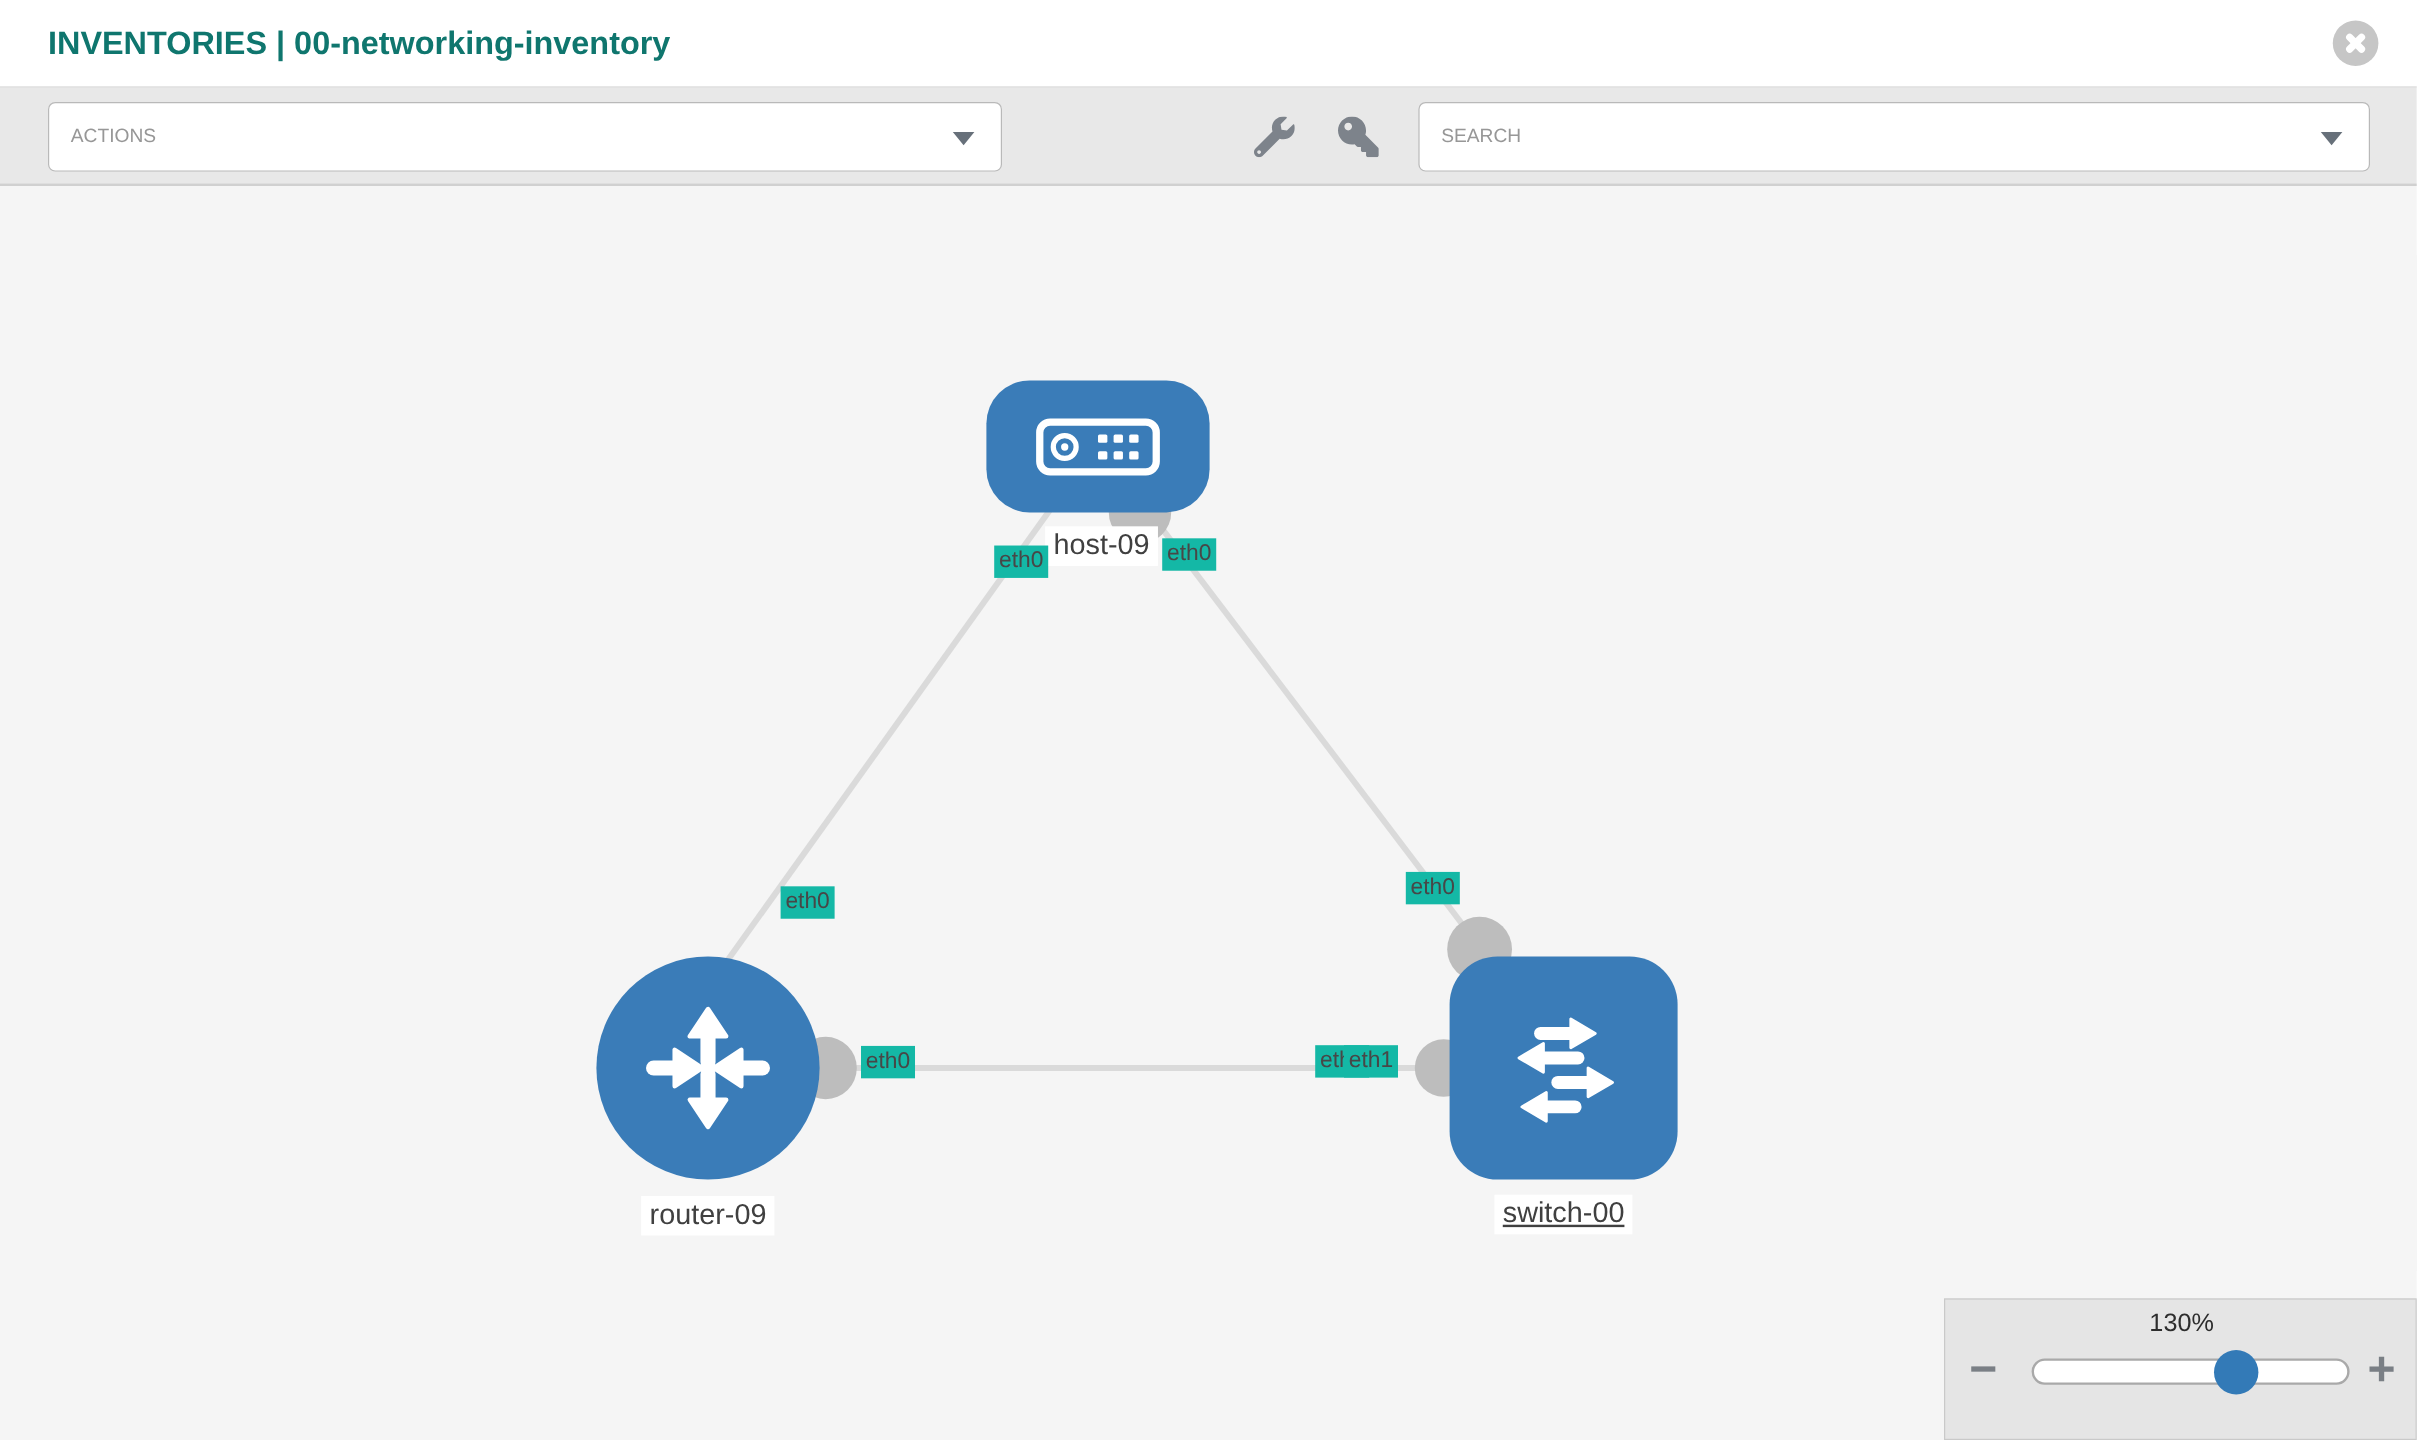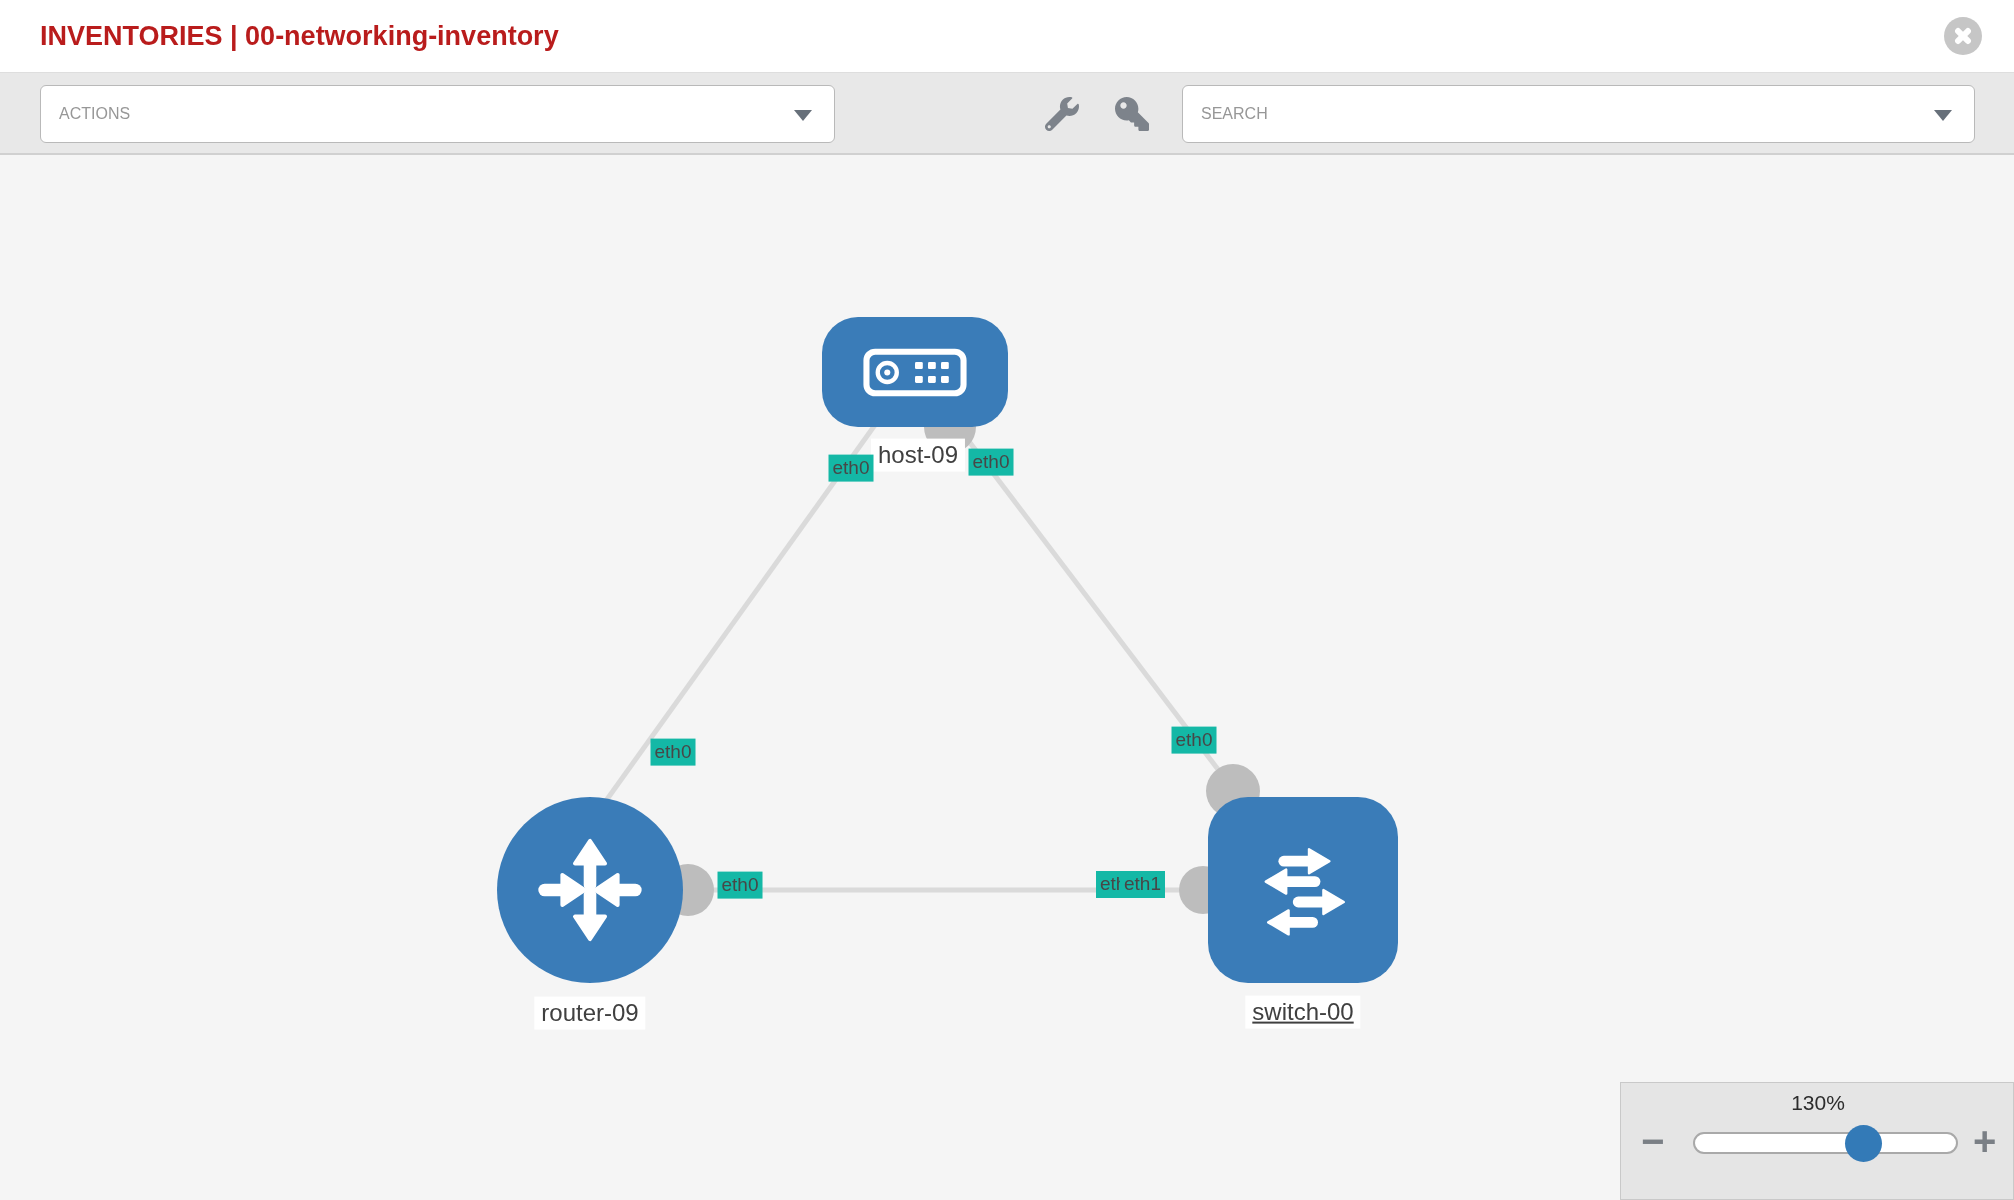--- a/index.html
+++ b/index.html
@@ -2,21 +2,21 @@
 <html><head>
 <meta charset="utf-8">
 <style>
   * { margin:0; padding:0; box-sizing:border-box; }
   html,body { width:2014px; height:1200px; }
   body { font-family:"Liberation Sans","DejaVu Sans",sans-serif; background:#fff; }
   #app { position:relative; width:2014px; height:1200px; overflow:hidden; background:#fff; }
 
   
   #header { position:absolute; left:0; top:0; width:2014px; height:72px; background:#fff; }
-  #page-title { position:absolute; left:40px; top:0; line-height:72px; font-size:27px; font-weight:bold; color:#b91c1c; white-space:nowrap; }
+  #page-title { position:absolute; left:40px; top:0; line-height:72px; font-size:27px; font-weight:bold; color:#0f766e; white-space:nowrap; }
   #close-btn { position:absolute; right:32px; top:17px; width:38px; height:38px; border-radius:50%; background:#c6c6c6; cursor:pointer; }
   #close-btn .xbar { position:absolute; left:9px; top:16px; width:20px; height:6px; background:#fff; border-radius:3px; }
   #close-btn .xbar.a { transform:rotate(45deg); }
   #close-btn .xbar.b { transform:rotate(-45deg); }
 
   
   #toolbar { position:absolute; left:0; top:72px; width:2014px; height:83px; background:#e8e8e8;
              border-top:1px solid #dedede; border-bottom:2px solid #d0d0d0; }
   .combo { position:absolute; top:12px; height:58px; background:#fff; border:1px solid #b9b9b9; border-radius:6px; cursor:pointer; }
   .combo .combo-label { position:absolute; left:18px; top:0; line-height:56px; font-size:16px; color:#979797; }

